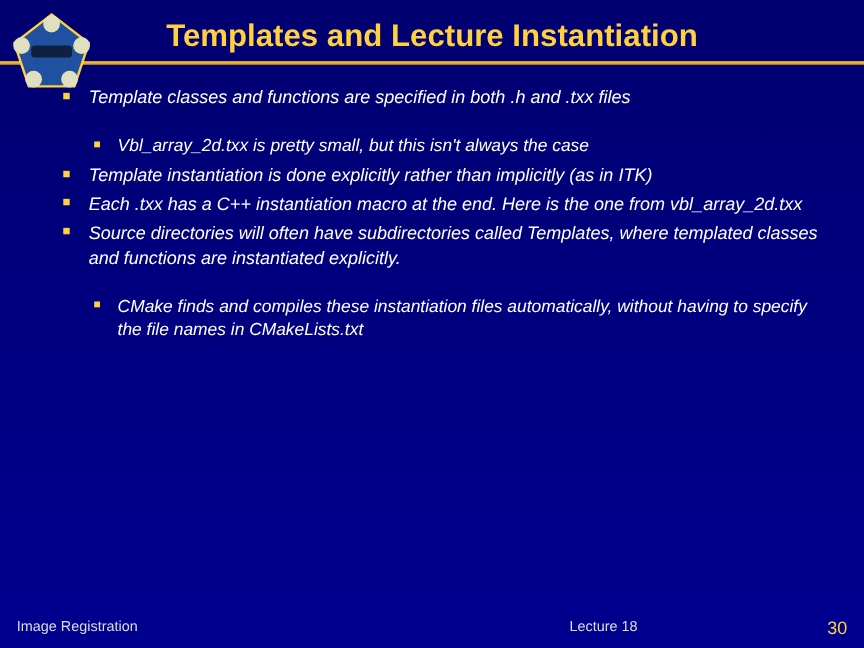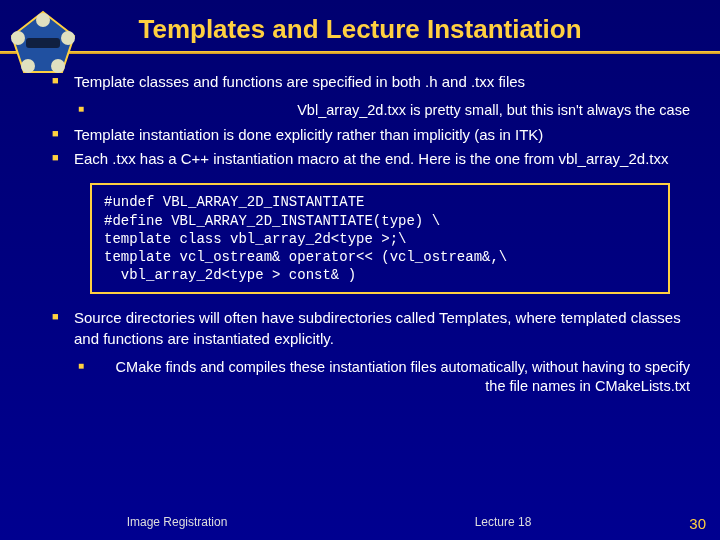--- a/index.html
+++ b/index.html
@@ -27,28 +27,29 @@
   }
   .title-underline {
     height: 3px;
     background: linear-gradient(to bottom, #ffd040 0%, #cc9020 100%);
     margin: 0 0 18px 0;
   }
   .content {
     padding: 0 30px 0 50px;
     font-size: 15px;
     line-height: 1.35;
+    font-style: italic;
   }
   ul { list-style: none; }
   .lvl1 > li { position: relative; padding-left: 24px; margin-bottom: 4px; }
   .lvl1 > li::before {
     content: "■"; position: absolute; left: 2px; top: 1px;
     color: #ffd040; font-size: 11px;
   }
-  .lvl2 { margin-top: 9px; text-align: right; }
+  .lvl2 { margin-top: 21px; }
   .lvl2 > li { position: relative; padding-left: 24px; margin-bottom: 3px; font-size: 14.5px; }
   .lvl2 > li::before {
     content: "■"; position: absolute; left: 4px; top: 1px;
     color: #ffd040; font-size: 10px;
   }
   .codebox {
     border: 2px solid #ffd040;
     margin: 14px 20px 14px 40px;
     padding: 8px 12px;
     font-family: "Courier New", monospace;
@@ -57,21 +58,21 @@
     white-space: pre;
     color: white;
   }
   .footer {
     position: absolute;
     bottom: 8px; left: 0; right: 0;
     display: flex;
     font-size: 12px;
     padding: 0 14px;
   }
-  .footer .left { flex: 1; text-align: center; color: #ddd;}
+  .footer .left { flex: 1; text-align: left; color: #ddd;}
   .footer .mid { flex: 1; text-align: center; color: #ddd;}
   .footer .right { width: 40px; text-align: right; color: #ffd040; font-size: 15px;}
 </style>
 </head>
 <body>
 
 <div class="logo">
   <svg viewBox="0 0 70 70">
     <polygon points="35,4 66,28 54,64 16,64 4,28" fill="#2050a0" stroke="#ffd040" stroke-width="2"></polygon>
     <circle cx="35" cy="12" r="7" fill="#e0e0c0"></circle>
@@ -87,25 +88,20 @@
 <div class="title-underline"></div>
 
 <div class="content">
   <ul class="lvl1" id="list1">
       <li>Template classes and functions are specified in both .h and .txx files<ul class="lvl2">
           <li>Vbl_array_2d.txx is pretty small, but this isn't always the case</li>
         </ul></li>
       <li>Template instantiation is done explicitly rather than implicitly (as in ITK)</li>
       <li>Each .txx has a C++ instantiation macro at the end.  Here is the one from vbl_array_2d.txx</li>
     </ul>
-  <div class="codebox">#undef VBL_ARRAY_2D_INSTANTIATE
-#define VBL_ARRAY_2D_INSTANTIATE(type) \
-template class vbl_array_2d&lt;type &gt;;\
-template vcl_ostream&amp; operator&lt;&lt; (vcl_ostream&amp;,\
-  vbl_array_2d&lt;type &gt; const&amp; )</div>
   <ul class="lvl1" id="list2">
       <li>Source directories will often have subdirectories called Templates, where templated classes and functions are instantiated explicitly.<ul class="lvl2">
           <li>CMake finds and compiles these instantiation files automatically, without having to specify the file names in CMakeLists.txt</li>
         </ul></li>
     </ul>
 </div>
 
 <div class="footer">
   <div class="left">Image Registration</div>
   <div class="mid">Lecture 18</div>

